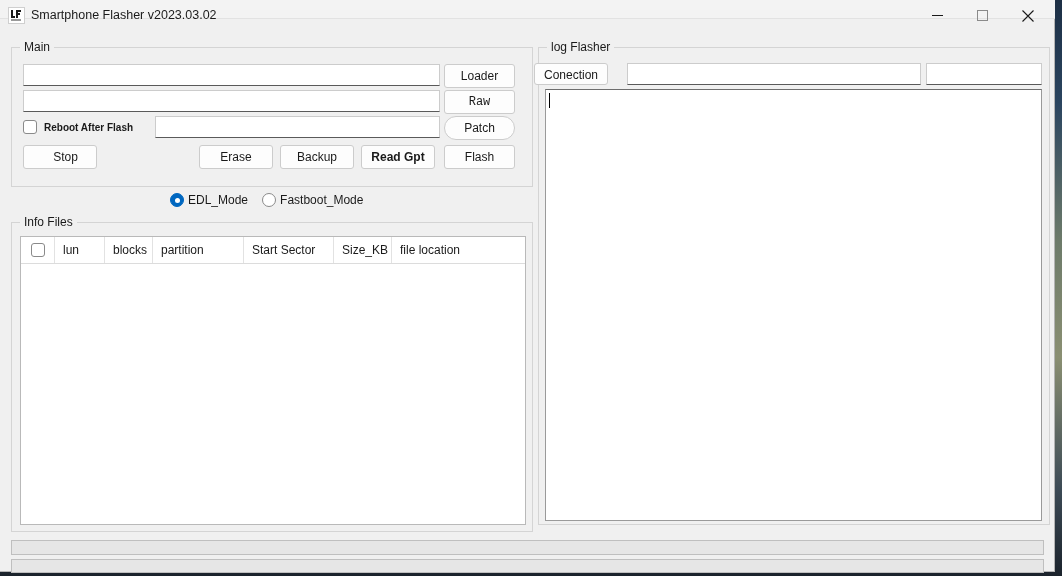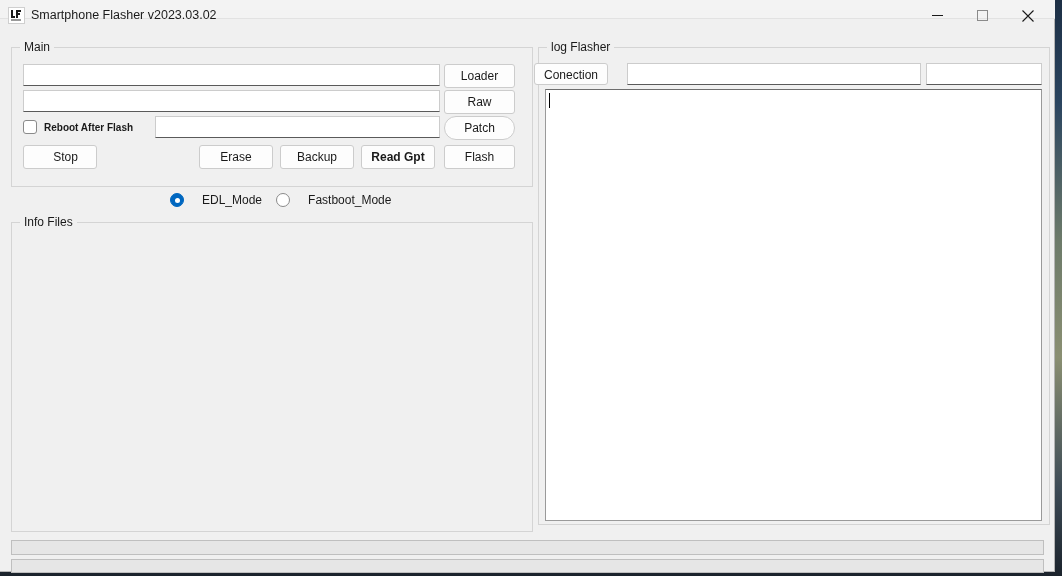--- a/index.html
+++ b/index.html
@@ -158,21 +158,21 @@
   .radio-row {
     position: absolute;
     left: 170px; top: 193px;
     display: flex;
     align-items: center;
     gap: 14px;
   }
   .radio-item {
     display: flex;
     align-items: center;
-    gap: 18px;
+    gap: 4px;
     cursor: default;
   }
   .radio-dot {
     width: 14px; height: 14px;
     border-radius: 50%;
     box-sizing: border-box;
     flex: 0 0 auto;
     position: relative;
   }
   .radio-dot.off {
@@ -320,21 +320,21 @@
   <input class="txt" style="left: 23px; top: 90px; width: 417px;" placeholder="">
 
   <div class="chk-wrap" style="left:23px; top:120px;">
     <span class="chk-box"></span>
     <span class="chk-label">Reboot After Flash</span>
   </div>
 
   <input class="txt" style="left: 155px; top: 116px; width: 285px;" placeholder="">
 
   <button class="btn" style="left:444px; top:64px;  width:71px;">Loader</button>
-  <button class="btn" style="left:444px; top:90px;  width:71px;">Raw</button>
+  <button class="btn" style="left:444px; top:90px;  width:71px;font-family:Liberation Mono, monospace;">Raw</button>
   <button class="btn" style="left:444px; top:116px; width:71px;border-radius:12px;">Patch</button>
   <button class="btn" style="left:444px; top:145px; width:71px;">Flash</button>
 
   <button class="btn" style="left:23px;  top:145px; width:74px;padding-left:11px;">Stop</button>
   <button class="btn" style="left:199px; top:145px; width:74px;">Erase</button>
   <button class="btn" style="left:280px; top:145px; width:74px;">Backup</button>
   <button class="btn" style="left:361px; top:145px; width:74px;font-weight:bold;">Read Gpt</button>
 
   <div class="radio-row">
     <div class="radio-item">
@@ -344,20 +344,34 @@
     <div class="radio-item">
       <span class="radio-dot off"></span>
       <span class="radio-label">Fastboot_Mode</span>
     </div>
   </div>
 
   <div class="groupbox" id="group-info">
     <span class="group-legend">Info Files</span>
   </div>
 
+  <div class="listview">
+    <div class="lv-header">
+      <div class="lv-col check" style="width:34px;">
+        <span class="chk-box"></span>
+      </div>
+      <div class="lv-col" style="width:50px;">lun</div>
+      <div class="lv-col" style="width:48px;">blocks</div>
+      <div class="lv-col" style="width:91px;">partition</div>
+      <div class="lv-col" style="width:90px;">Start Sector</div>
+      <div class="lv-col" style="width:58px;">Size_KB</div>
+      <div class="lv-col" style="width:133px; border-right:none;">file location</div>
+    </div>
+    <div class="lv-body"></div>
+  </div>
 
   <div class="groupbox" id="group-log">
     <span class="group-legend">log Flasher</span>
   </div>
 
   <button class="logbtn">Conection</button>
 
   <input class="txt" style="left: 627px; top: 63px; width: 294px;" placeholder="">
 
   <input class="txt" style="left: 926px; top: 63px; width: 116px;" placeholder="">

